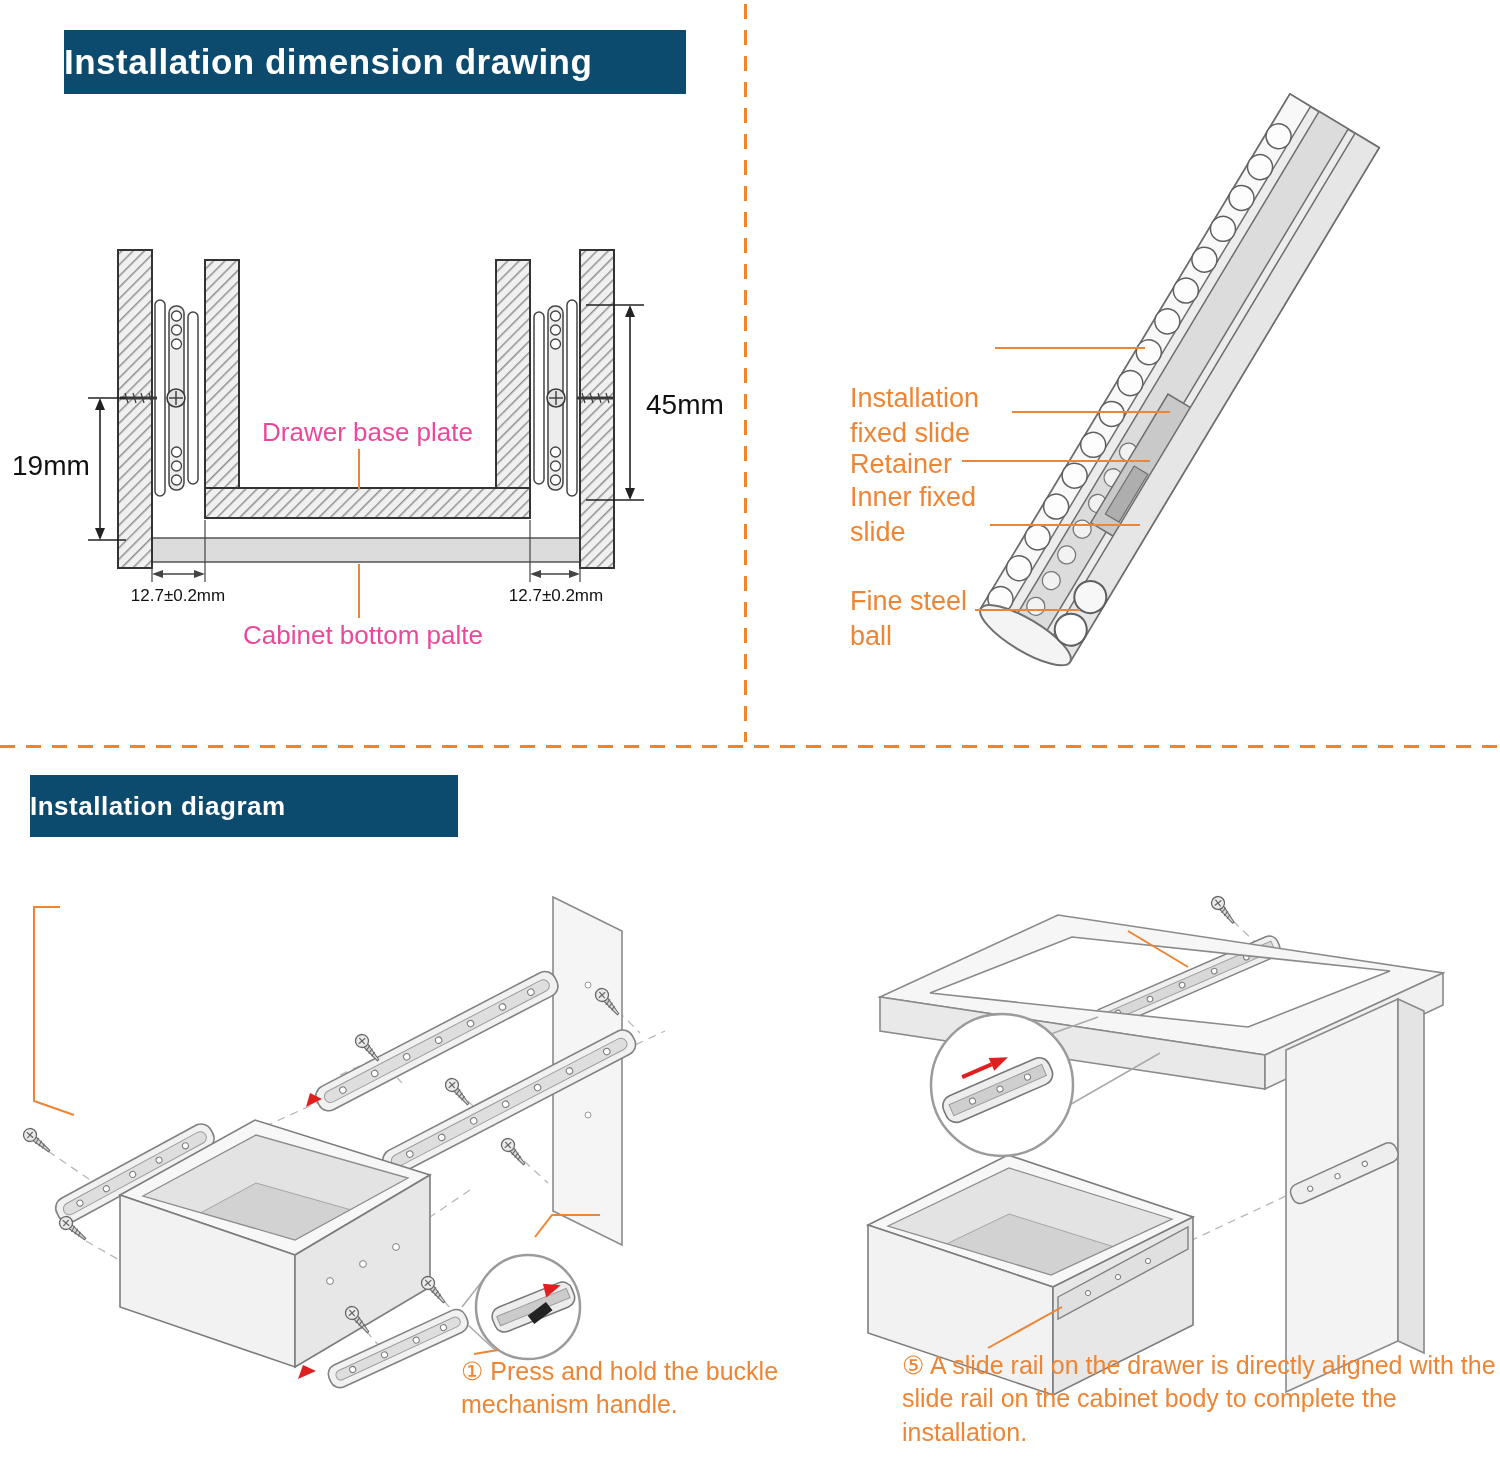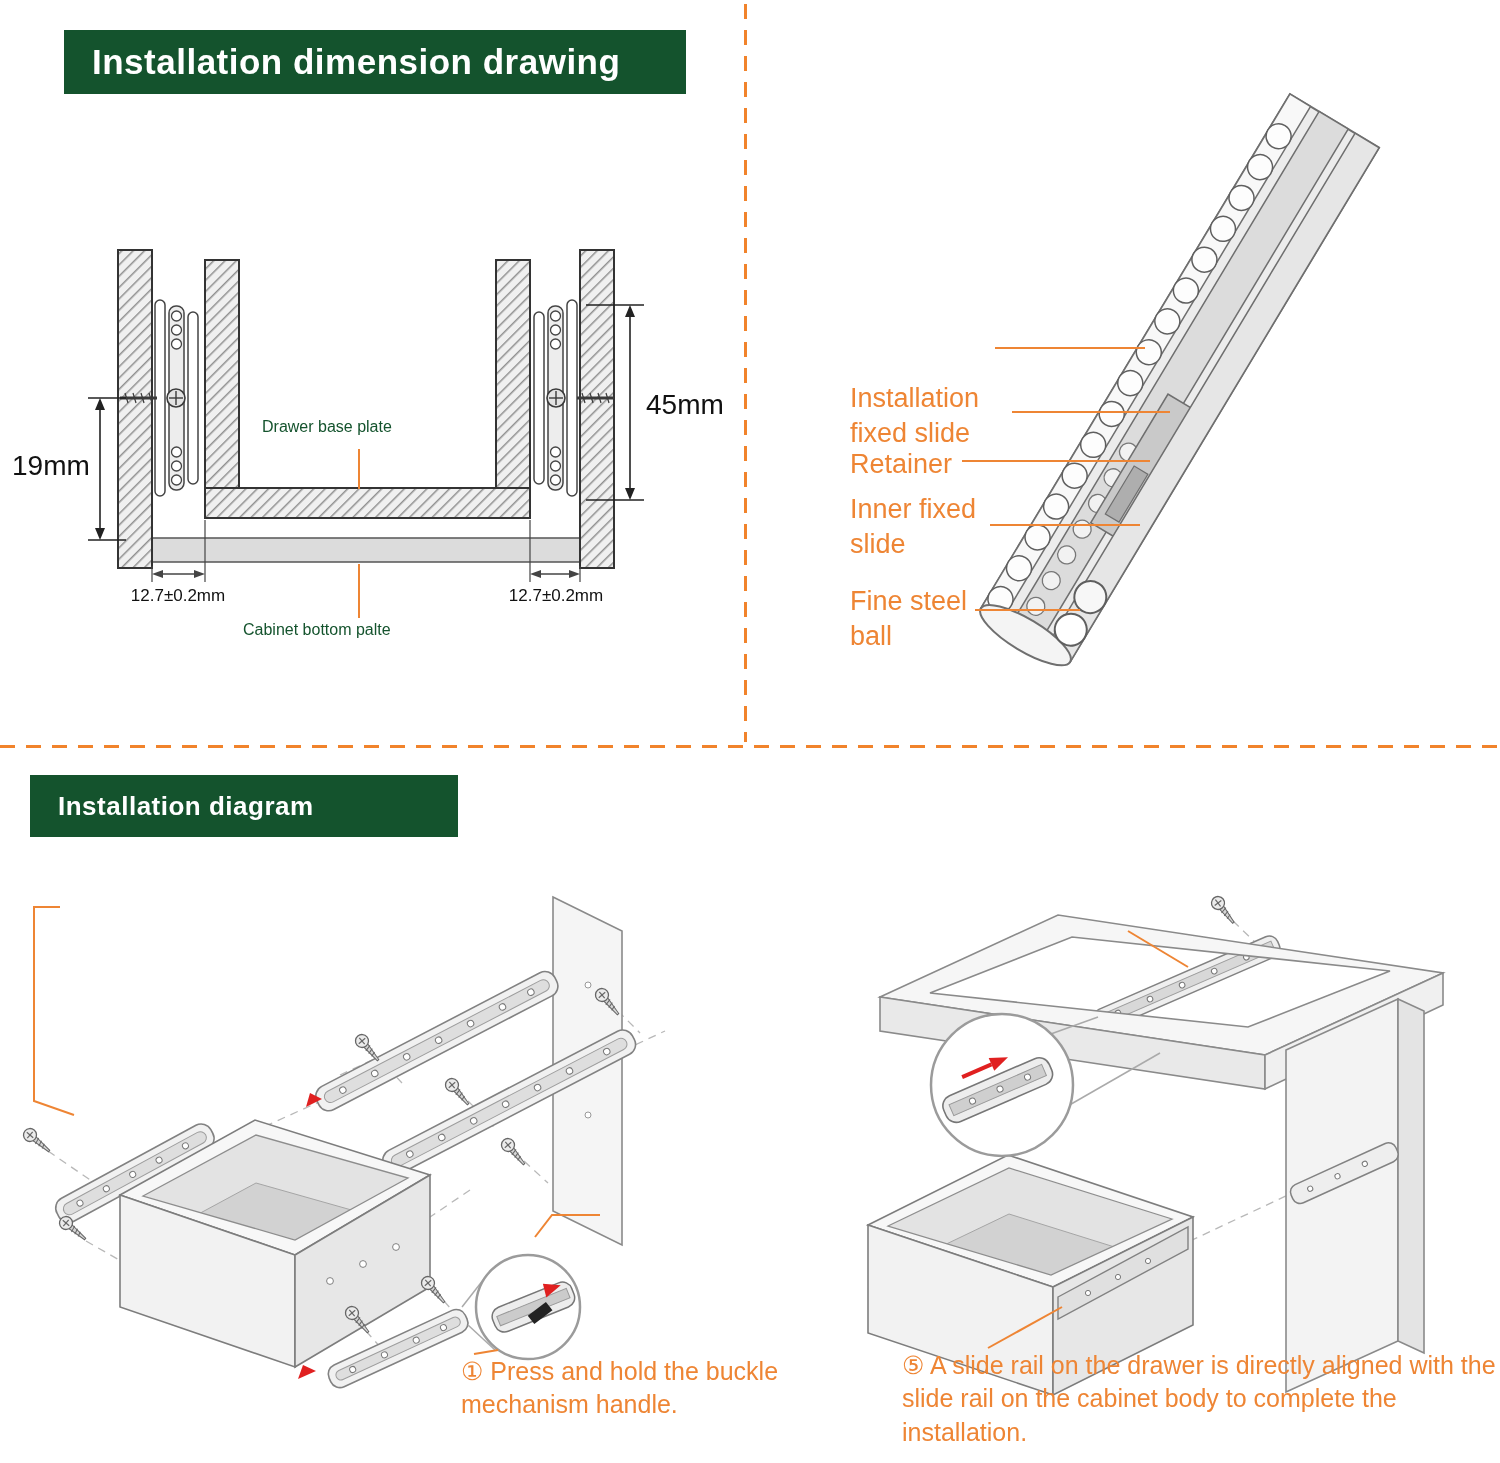--- a/index.html
+++ b/index.html
@@ -4,29 +4,29 @@
 <style>
   * { margin:0; padding:0; box-sizing:border-box; }
   html,body { background:#ffffff; }
   body {
     width:1500px; height:1463px; position:relative;
     font-family:"Liberation Sans", sans-serif;
     overflow:hidden;
   }
   .canvas { position:absolute; left:0; top:0; width:1500px; height:1463px; background:#fff; }
   .banner {
-    position:absolute; background:#14532d; color:#ffffff;
+    position:absolute; background:#0c4a6e; color:#ffffff;
     font-weight:700; font-size:35px; letter-spacing:0.5px;
-    display:flex; align-items:center; padding-left:28px;
+    display:flex; align-items:center; 
   }
   .divider-v { position:absolute; width:3px;
     background:repeating-linear-gradient(to bottom,#F1832B 0 15px,transparent 15px 26px); }
   .divider-h { position:absolute; height:3px;
     background:repeating-linear-gradient(to right,#F1832B 0 15px,transparent 15px 26px); }
-  .olabel { position:absolute; color:#14532d; font-size:16px; line-height:1.2; }
+  .olabel { position:absolute; color:#ec4899; font-size:26px; line-height:1.2; }
   .leader { position:absolute; background:#EE8534; }
   .struct-label { position:absolute; color:#EE8534; font-size:27px; line-height:1.28; }
   .step { position:absolute; color:#EE8534; font-size:25px; line-height:1.33; }
   svg { position:absolute; display:block; }
   text { font-family:"Liberation Sans", sans-serif; }
 </style>
 </head>
 <body>
 
 <div class="canvas">
@@ -185,21 +185,21 @@
       <line x1="245" y1="348" x2="395" y2="348"></line>
       <line x1="262" y1="412" x2="420" y2="412"></line>
       <line x1="212" y1="461" x2="400" y2="461"></line>
       <line x1="240" y1="525" x2="390" y2="525"></line>
       <line x1="225" y1="610" x2="330" y2="610"></line>
     </g>
   </svg>
 
   <div class="struct-label" style="left:850px;top:381px;width:175px">Installation fixed slide</div>
   <div class="struct-label" style="left:850px;top:447px;width:160px">Retainer</div>
-  <div class="struct-label" style="left:850px;top:492px;width:140px">Inner fixed slide</div>
+  <div class="struct-label" style="left:850px;top:480px;width:140px">Inner fixed slide</div>
   <div class="struct-label" style="left:850px;top:584px;width:130px">Fine steel ball</div>
 
   <svg style="left:0;top:845px" width="1500" height="618" viewBox="0 0 1500 618">
     <defs>
       <g id="screw">
         <polygon points="-2.5,6 2.5,6 0.9,25 -0.9,25" fill="#d6d6d6" stroke="#666" stroke-width="1"></polygon>
         <line x1="-3.4" y1="10" x2="3.4" y2="8.5" stroke="#666" stroke-width="1"></line>
         <line x1="-3" y1="14" x2="3" y2="12.5" stroke="#666" stroke-width="1"></line>
         <line x1="-2.5" y1="18" x2="2.5" y2="16.5" stroke="#666" stroke-width="1"></line>
         <circle cx="0" cy="0" r="6.5" fill="#ebebeb" stroke="#666" stroke-width="1.3"></circle>

